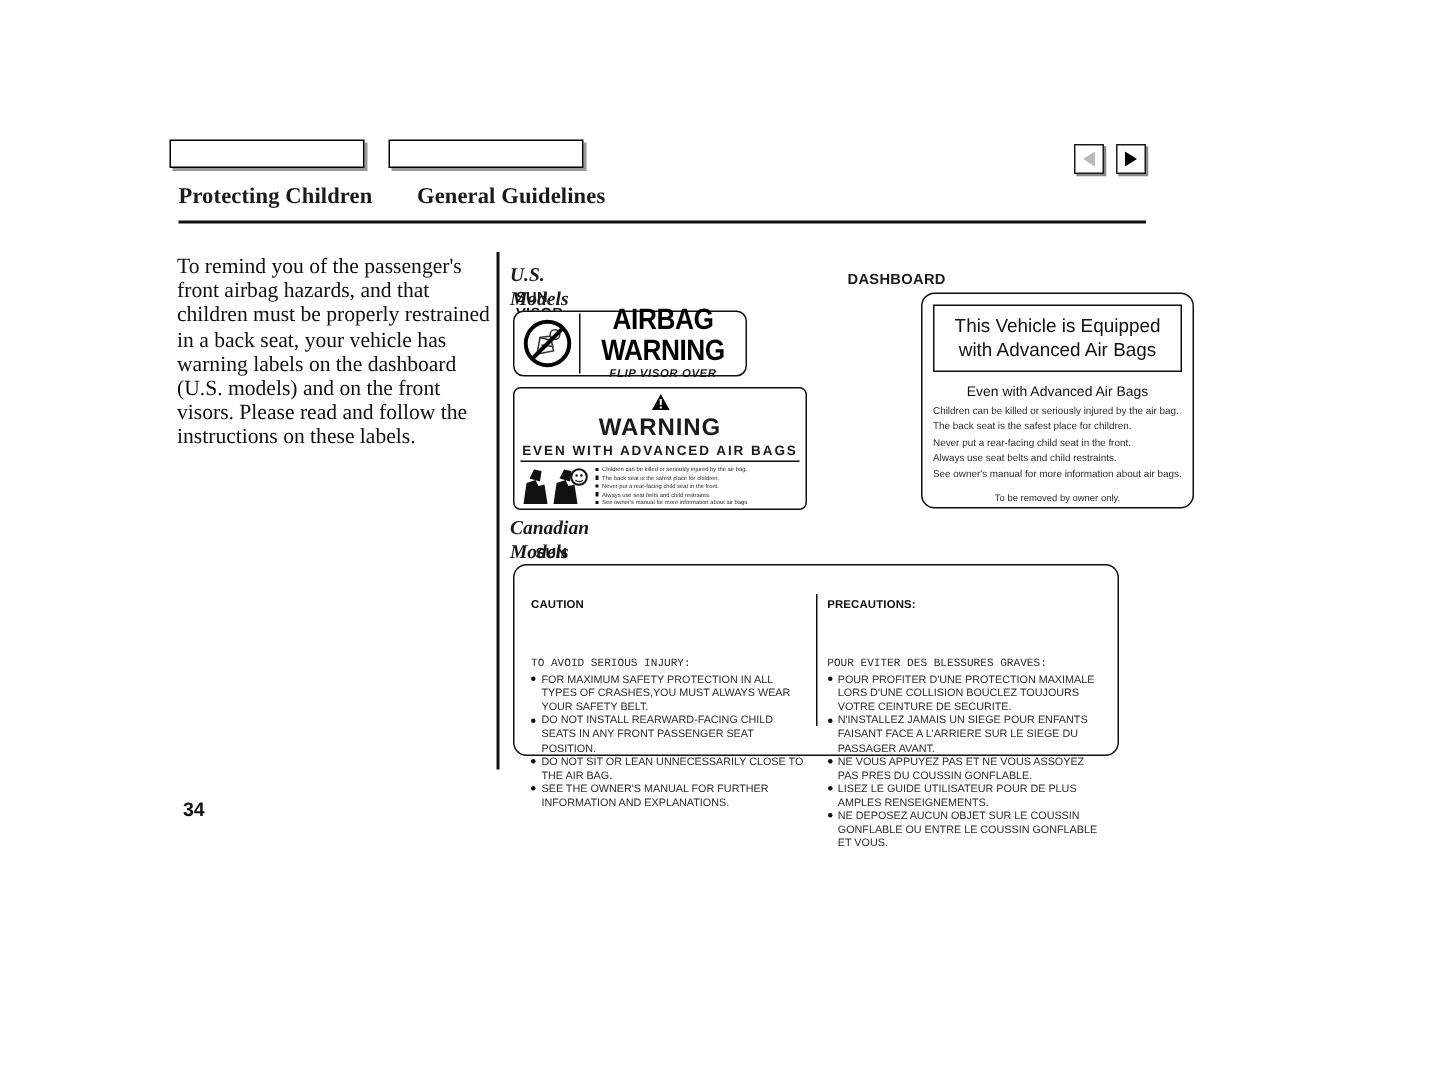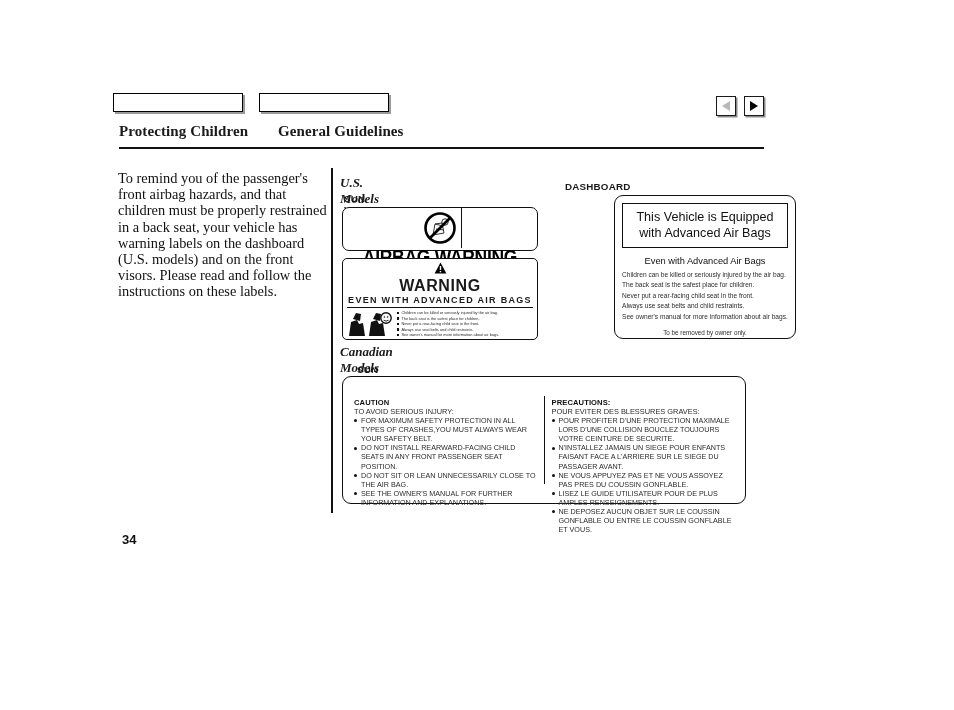--- a/index.html
+++ b/index.html
@@ -113,28 +113,27 @@
     font-family: "Liberation Sans", sans-serif;
     font-weight: bold;
     font-size: 9.8px;
     letter-spacing: 0.2px;
   }
 
   
   .visor1 {
     position: absolute;
     left: 342px; top: 207px;
-    width: 196px; height: 44px;
+    width: 156px; height: 44px;
     border: 1.6px solid #111;
     border-radius: 7px;
     background: #fff;
     box-sizing: border-box;
     display: flex;
     align-items: center;
-    flex-direction: column;
   }
   .visor1-icon {
     width: 42px; height: 40px;
     margin-left: 1px;
     border-right: 1.4px solid #111;
     display: flex; align-items: center; justify-content: center;
     flex: none;
   }
   .visor1-text {
     flex: 1;
@@ -275,24 +274,25 @@
   }
   .can-col.left { border-right: 1.4px solid #111; }
   .can-title {
     font-family: "Liberation Sans", sans-serif;
     font-weight: bold;
     font-size: 7.6px;
     color: #111;
     letter-spacing: 0.1px;
   }
   .can-lead {
-    font-family: Liberation Sans, sans-serif;
+    font-family: Liberation Mono, monospace;
     font-size: 7.4px;
     color: #2b2b2b;
     line-height: 9.1px;
+    margin-top: 32px;
   }
   .can-li {
     font-family: "Liberation Sans", sans-serif;
     font-size: 7.2px;
     line-height: 9.1px;
     color: #2b2b2b;
     position: relative;
     padding-left: 7px;
     white-space: pre-line;
   }

